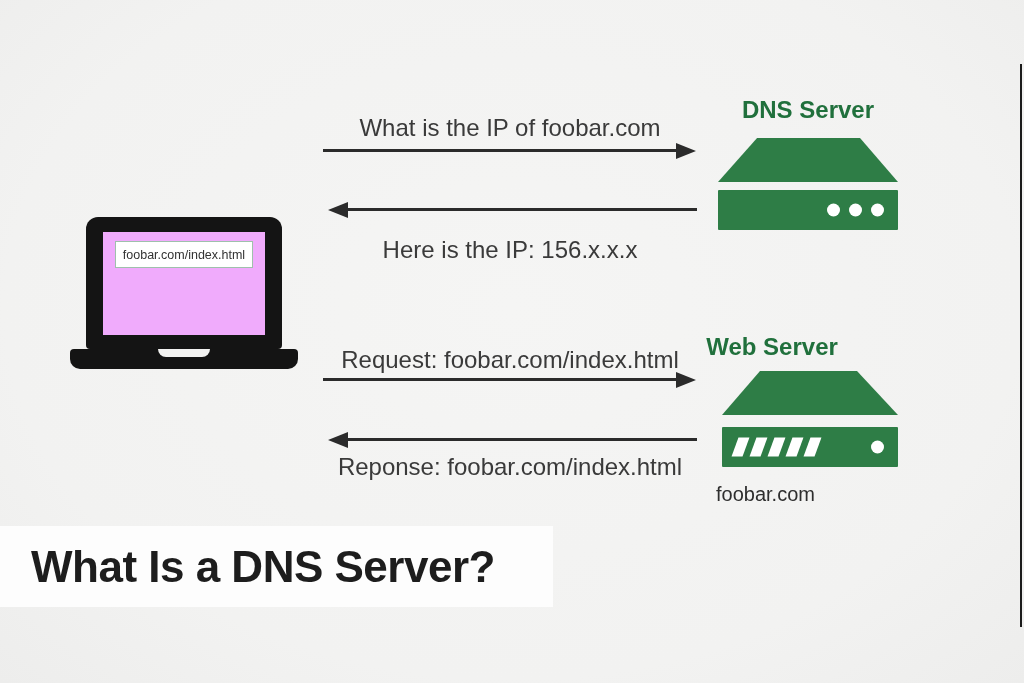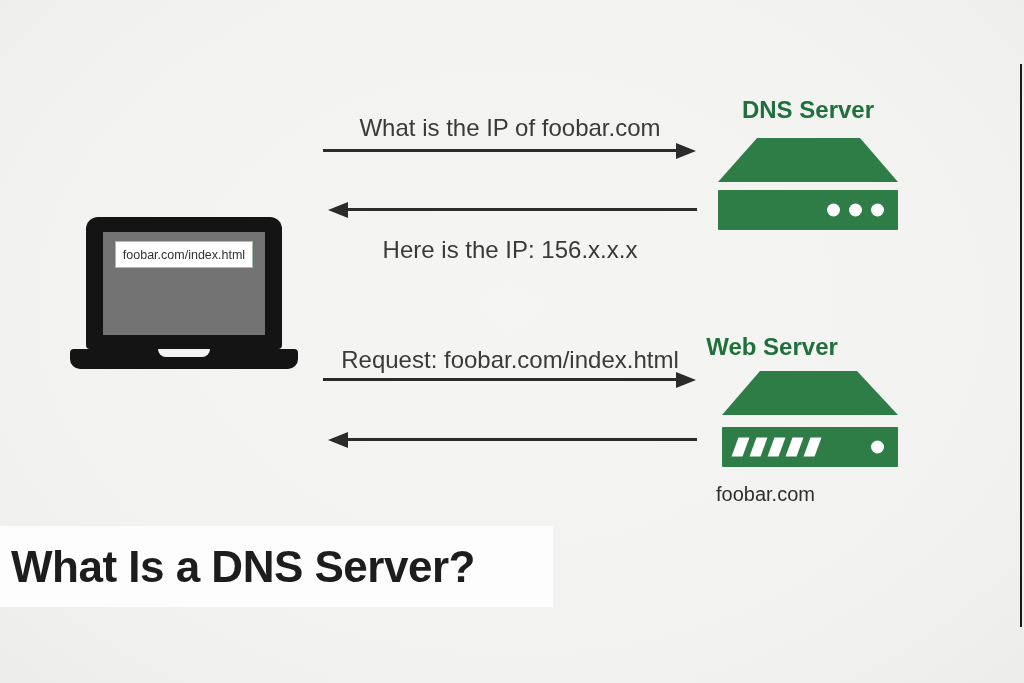--- a/index.html
+++ b/index.html
@@ -21,21 +21,21 @@
     background:radial-gradient(ellipse at 50% 45%, #f5f5f4 0%, var(--background) 70%, #ededec 100%);
   }
 
   
   .laptop-screen{
     position:absolute;left:86px;top:217px;width:196px;height:132px;
     background:var(--laptop-black);border-radius:12px 12px 4px 4px;
   }
   .laptop-display{
     position:absolute;left:17px;top:15px;width:162px;height:103px;
-    background:#737373;
+    background:#f0abfc;
   }
   .address-bar{
     position:absolute;left:12px;top:9px;width:138px;height:27px;
     background:#fff;border:1px solid var(--address-bar-border);
     display:flex;align-items:center;justify-content:center;
     font-size:12.5px;color:#323232;white-space:nowrap;
   }
   .laptop-base{
     position:absolute;left:70px;top:349px;width:228px;height:20px;
     background:var(--laptop-black);border-radius:4px 4px 10px 10px;
@@ -93,21 +93,21 @@
   }
 
   
   .title-banner{
     position:absolute;left:0;top:526px;width:553px;height:81px;
     background:var(--banner-white);
     display:flex;align-items:center;
   }
   .title-banner h1{
     font-size:44px;font-weight:700;color:var(--title-text);
-    padding-left:11px;white-space:nowrap;letter-spacing:-0.5px;
+    padding-left:31px;white-space:nowrap;letter-spacing:-0.5px;
   }
 
   
   .edge-line{
     position:absolute;left:1020px;top:64px;width:2px;height:563px;
     background:#1b1b1b;
   }
 </style>
 </head>
 <body>
@@ -142,20 +142,21 @@
       <div class="dot"></div>
     </div>
   </div>
 
   <div class="msg-label" style="left:323px;top:346px;width:374px;">Request: foobar.com/index.html</div>
   <div class="arrow-line" style="left:323px;top:378px;width:354px;"></div>
   <div class="arrow-head right" style="left:676px;top:371.5px;"></div>
 
   <div class="arrow-head left" style="left:328px;top:431.5px;"></div>
   <div class="arrow-line" style="left:347px;top:438px;width:350px;"></div>
+  <div class="msg-label" style="left:323px;top:453px;width:374px;">Reponse: foobar.com/index.html</div>
 
   <div class="server-label" style="left:684px;top:333px;width:176px;">Web Server</div>
   <div class="server-top web-top"></div>
   <div class="server-body web-body">
     <div class="stripes">
       <div class="stripe"></div>
       <div class="stripe"></div>
       <div class="stripe"></div>
       <div class="stripe"></div>
       <div class="stripe"></div>

